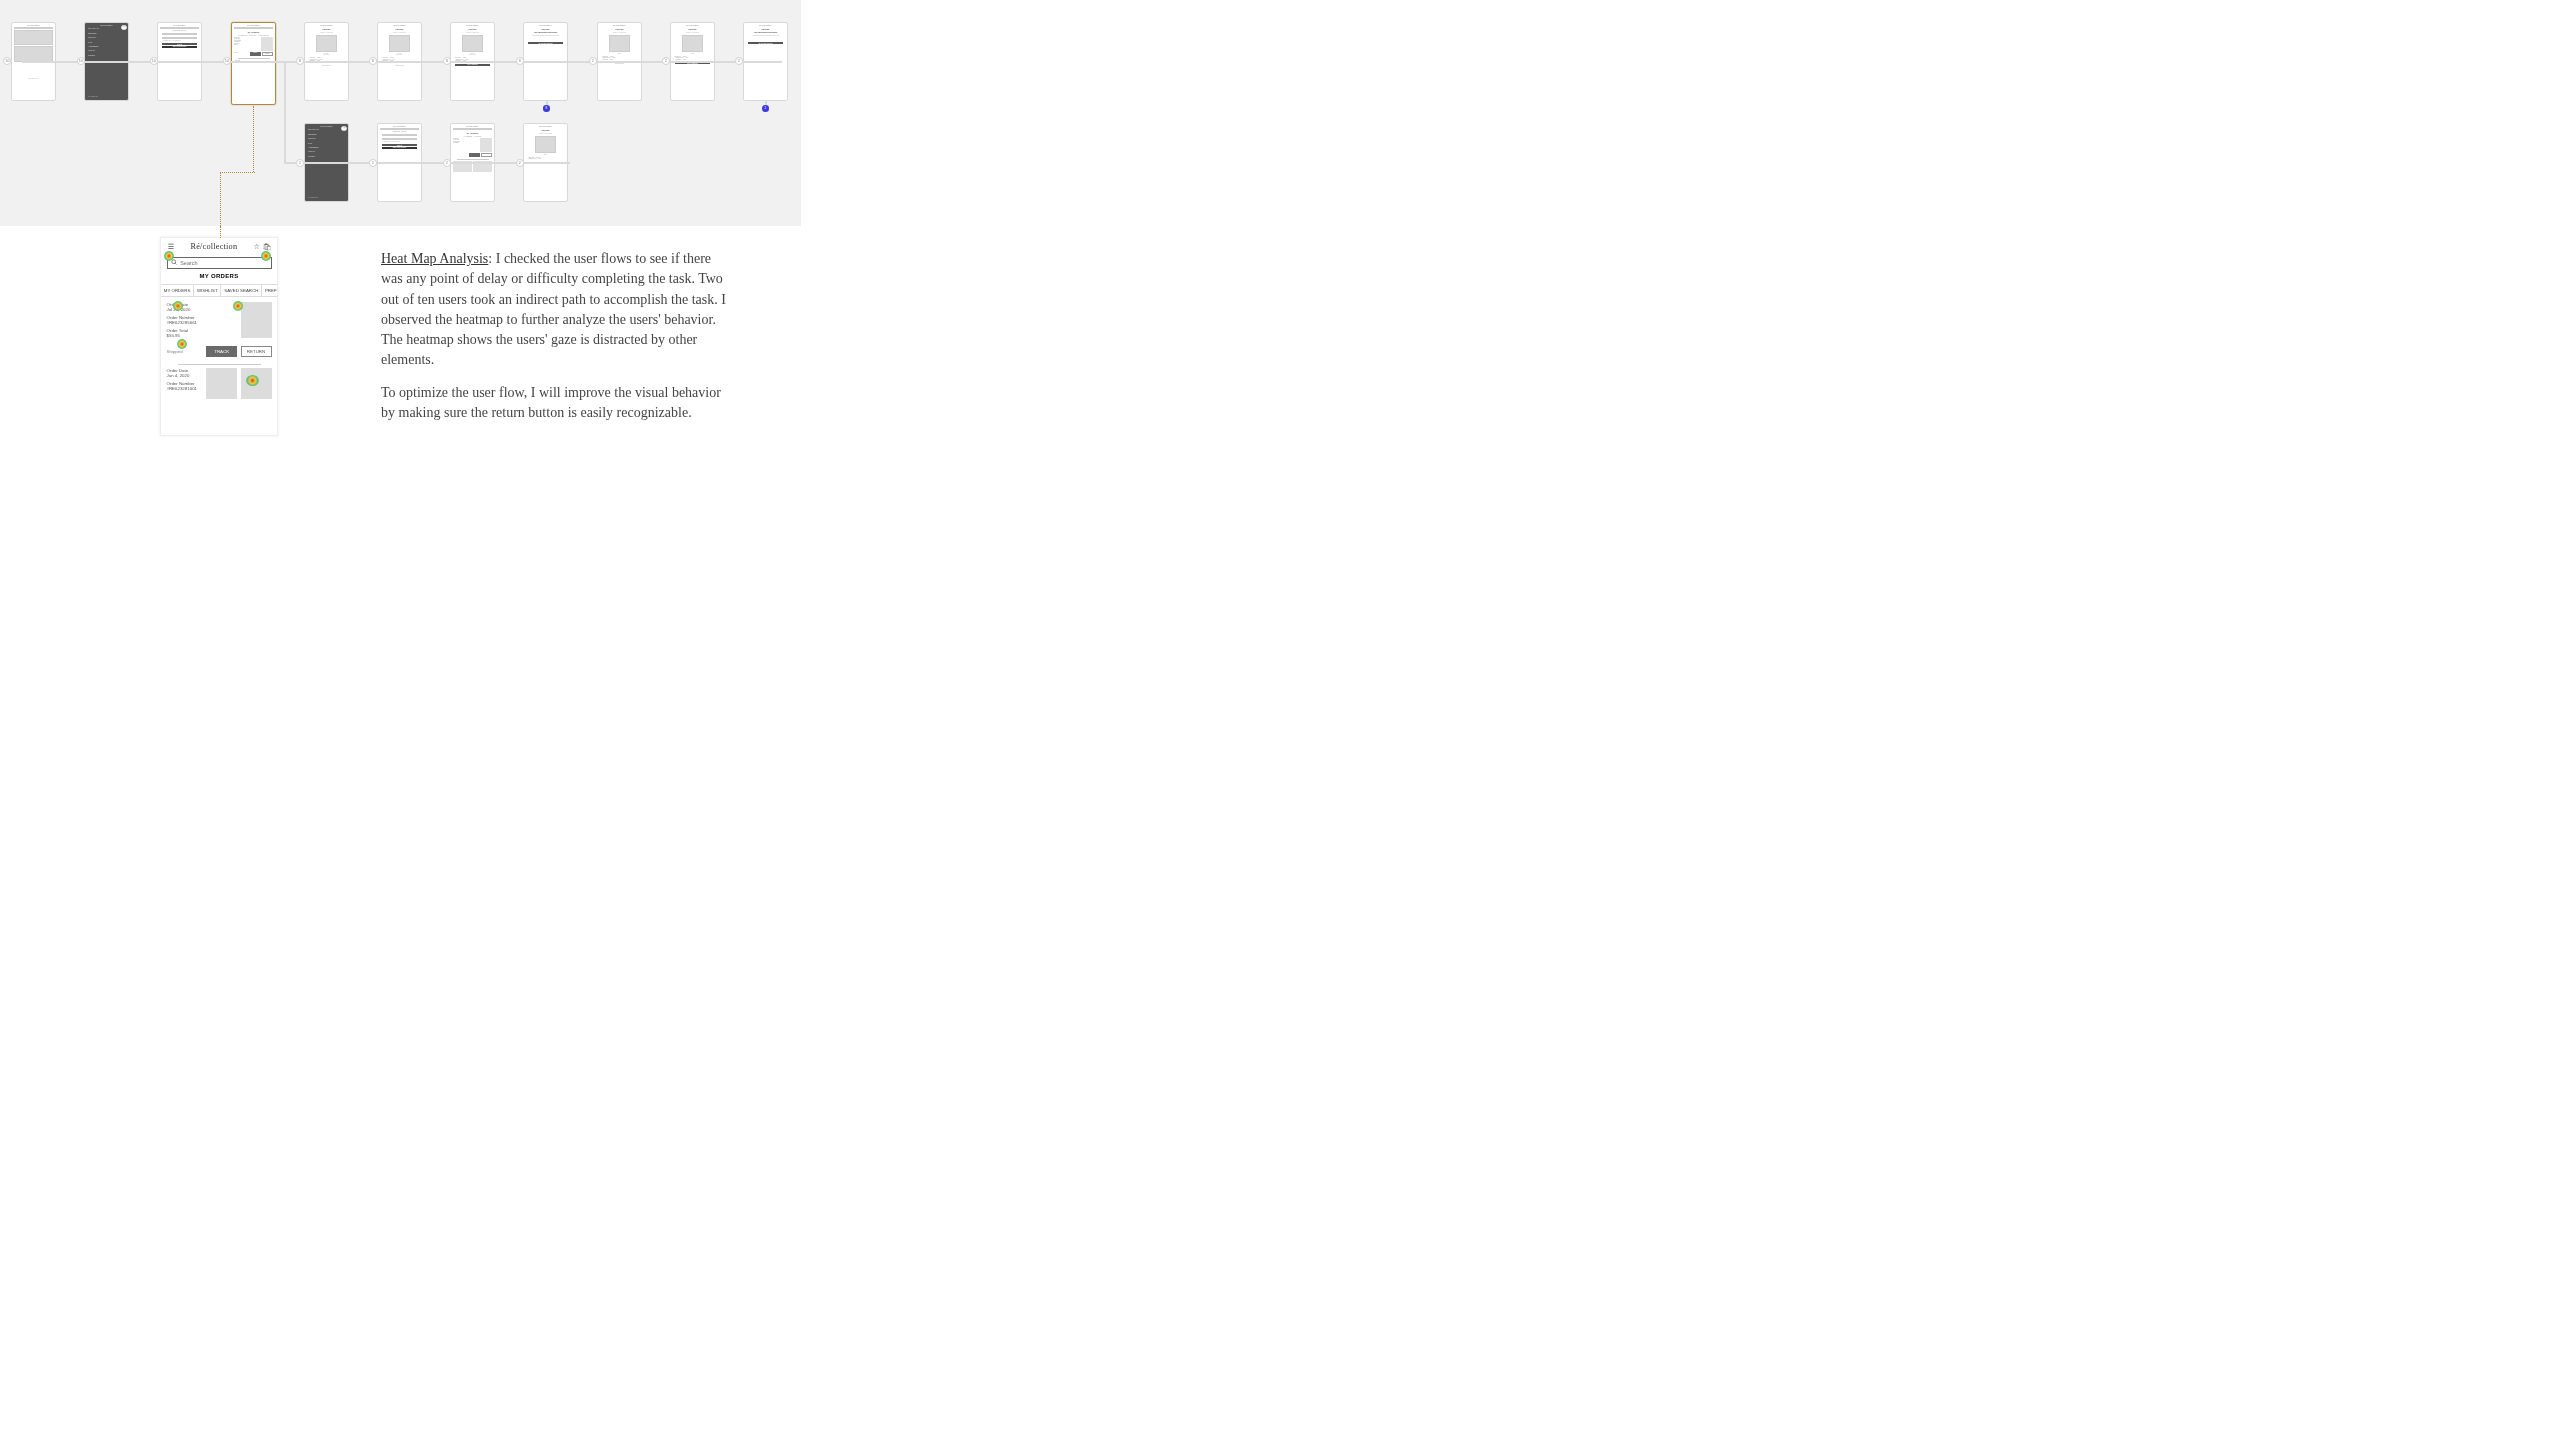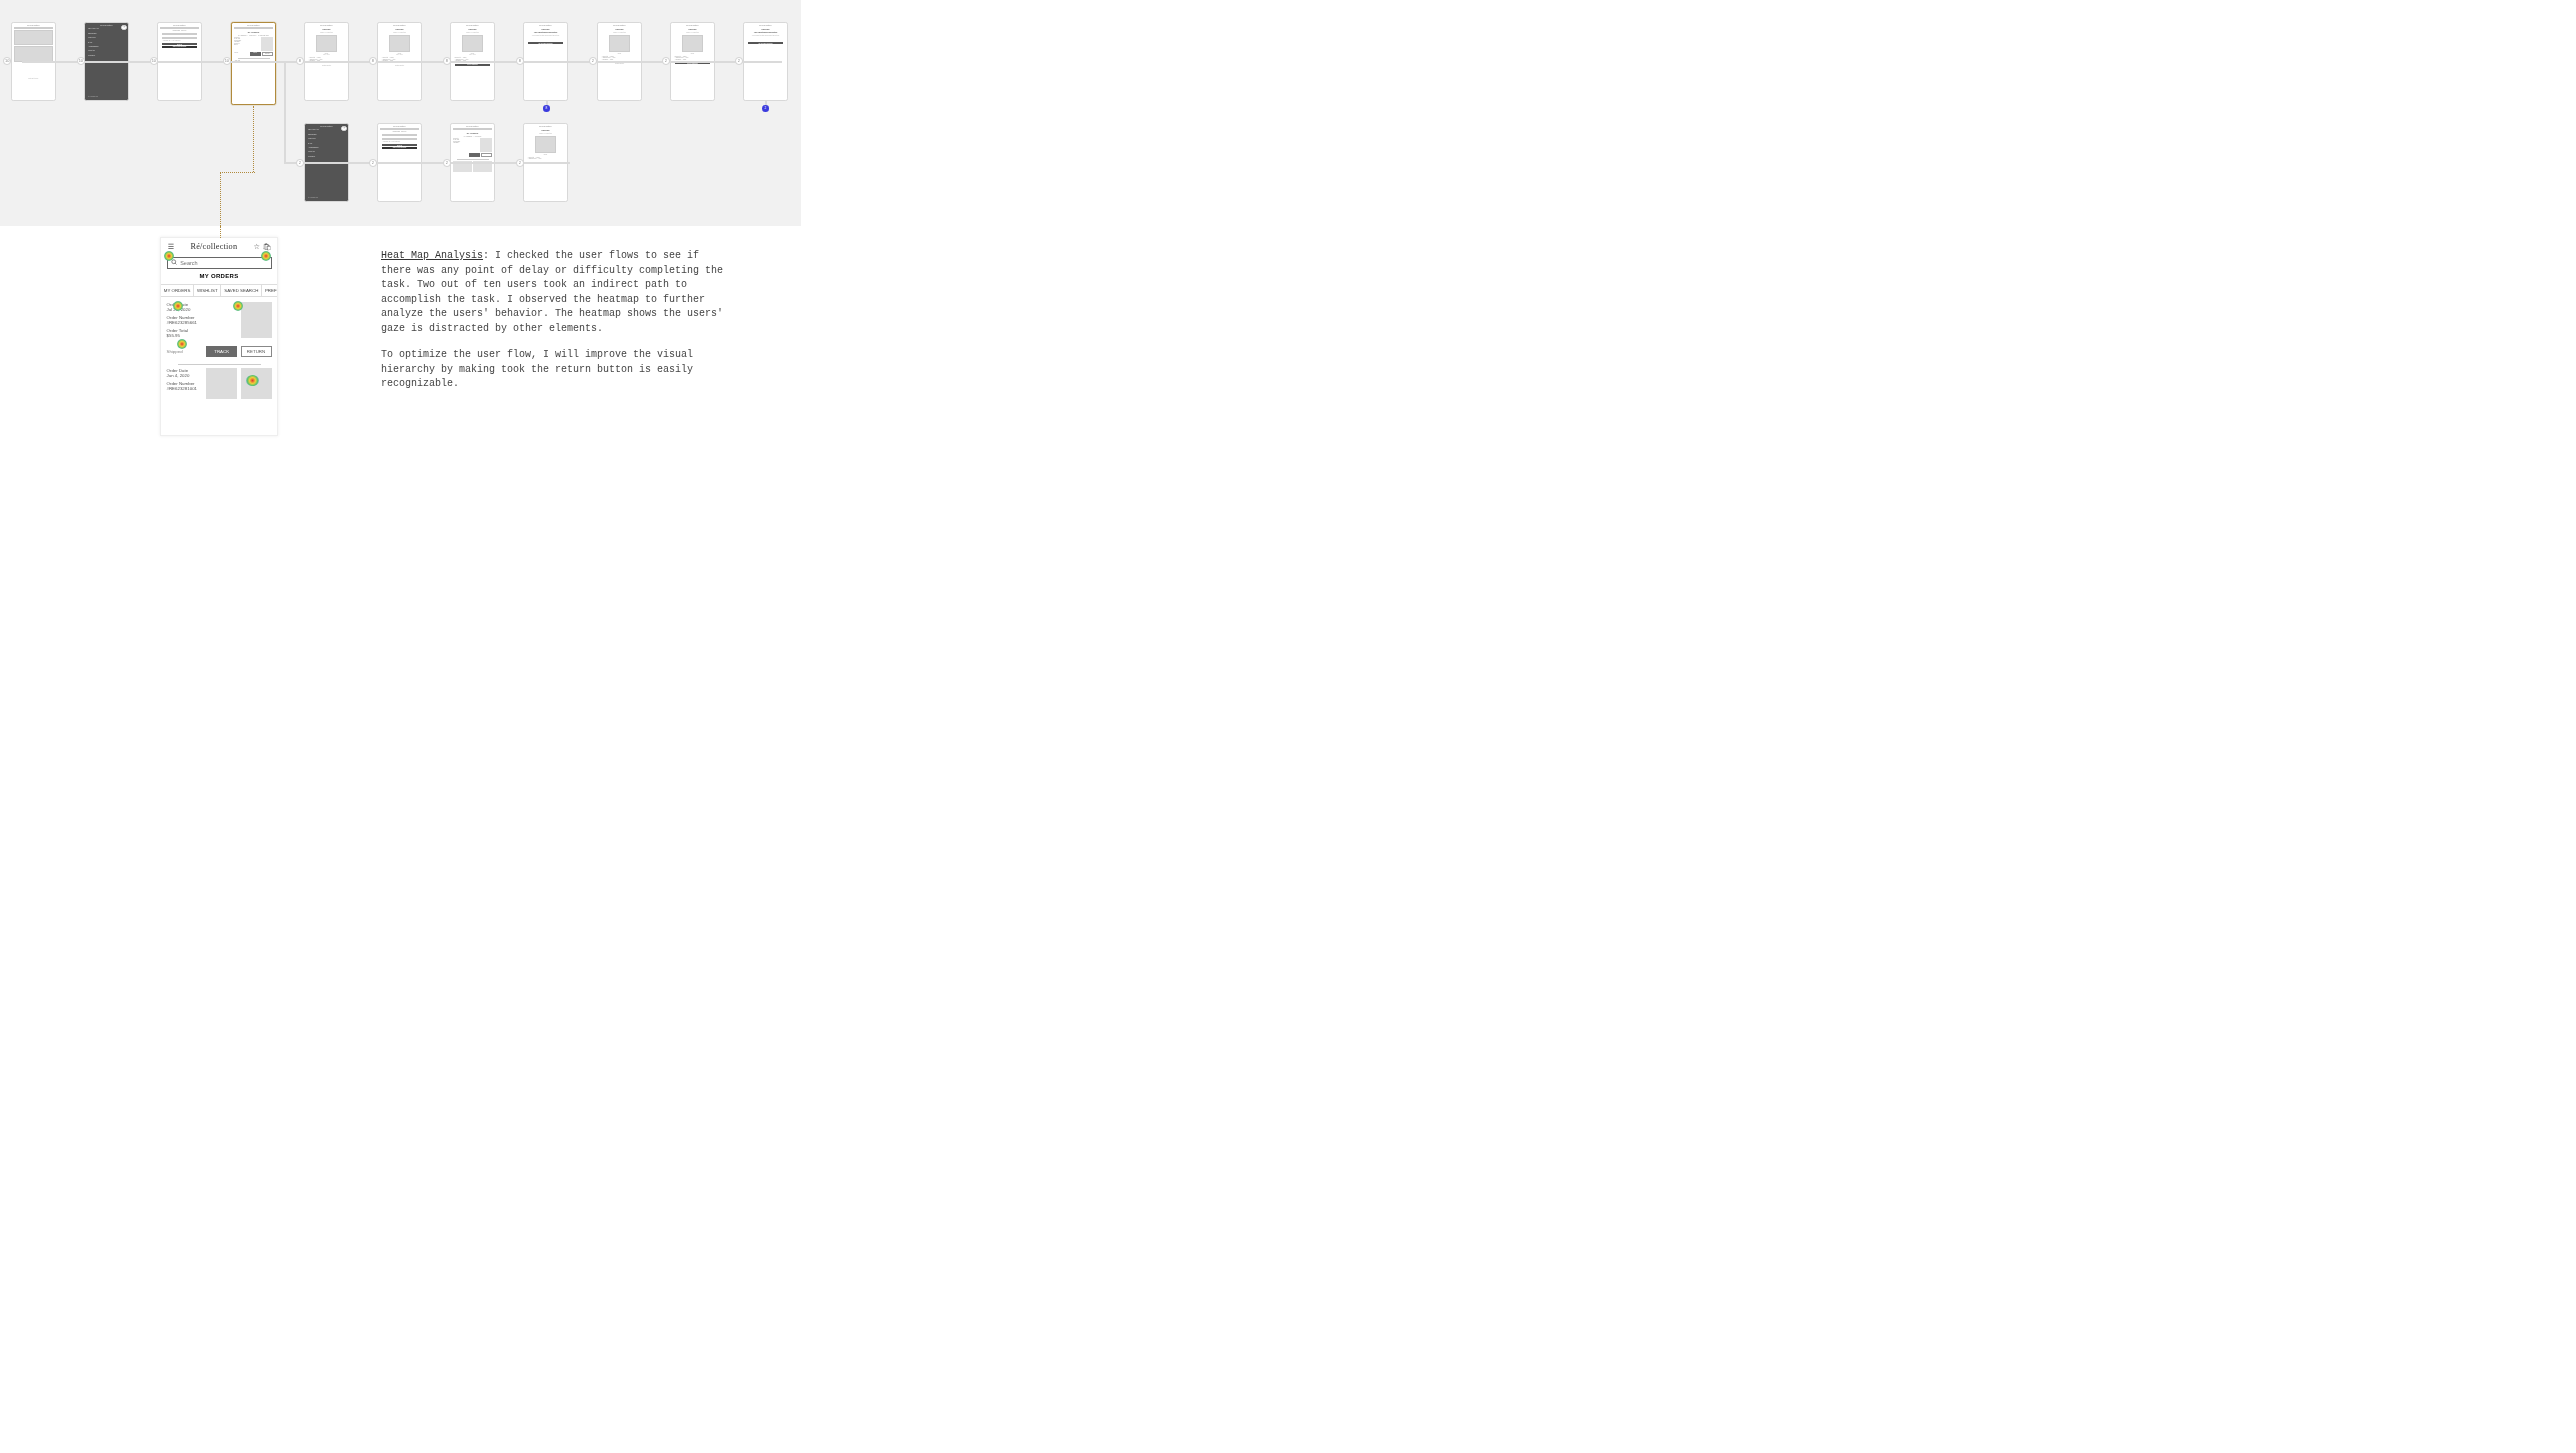--- a/index.html
+++ b/index.html
@@ -124,24 +124,24 @@
     border-radius:50%;
     z-index:5;
     background: radial-gradient(circle, #e33b2e 0%, #f0cd3a 35%, #5dc46a 60%, rgba(62,141,221,0.5) 80%, rgba(62,141,221,0) 100%);
   }
   
   .analysis {
     position:absolute;
     left:381px;
     top:249px;
     width:346px;
-    font-size:10px;
+    font-size:14px;
     color:#444;
     line-height:1.45;
-    font-family: Liberation Mono, monospace;
+    font-family: Liberation Serif, serif;
     font-weight:300;
   }
   .analysis .hdr-t { text-decoration: underline; color:#333; font-weight:400;}
   .analysis p { margin-bottom:12px; }
   .close-x { position:absolute; top:1.7px; right:1.1px; font-size:3.3px; color:#888; background:#fff; width:5.5px; height:5.5px; border-radius:50%; border:0.3px solid #ddd; display:flex; align-items:center; justify-content:center;}
 </style>
 </head>
 <body>
 
 <div class="flow-area">
@@ -444,15 +444,15 @@
   <div class="heat-spot" style="left:3.3px; top:12.7px;"></div>
   <div class="heat-spot" style="left:100px; top:12.7px;"></div>
   <div class="heat-spot" style="left:12px; top:63px;"></div>
   <div class="heat-spot" style="left:72px; top:63px;"></div>
   <div class="heat-spot" style="left:16px; top:101px;"></div>
   <div class="heat-spot" style="left:85px; top:137px; width:13.2px; height:11px;"></div>
 </div>
 
 <div class="analysis">
   <p><span class="hdr-t">Heat Map Analysis</span><span>: I checked the user flows to see if there was any point of delay or difficulty completing the task. Two out of ten users took an indirect path to accomplish the task. I observed the heatmap to further analyze the users' behavior. The heatmap shows the users' gaze is distracted by other elements.</span></p>
-  <p>To optimize the user flow, I will improve the visual hierarchy by making took the return button is easily recognizable.</p>
+  <p>To optimize the user flow, I will improve the visual behavior by making sure the return button is easily recognizable.</p>
 </div>
 
 
 </body></html>

